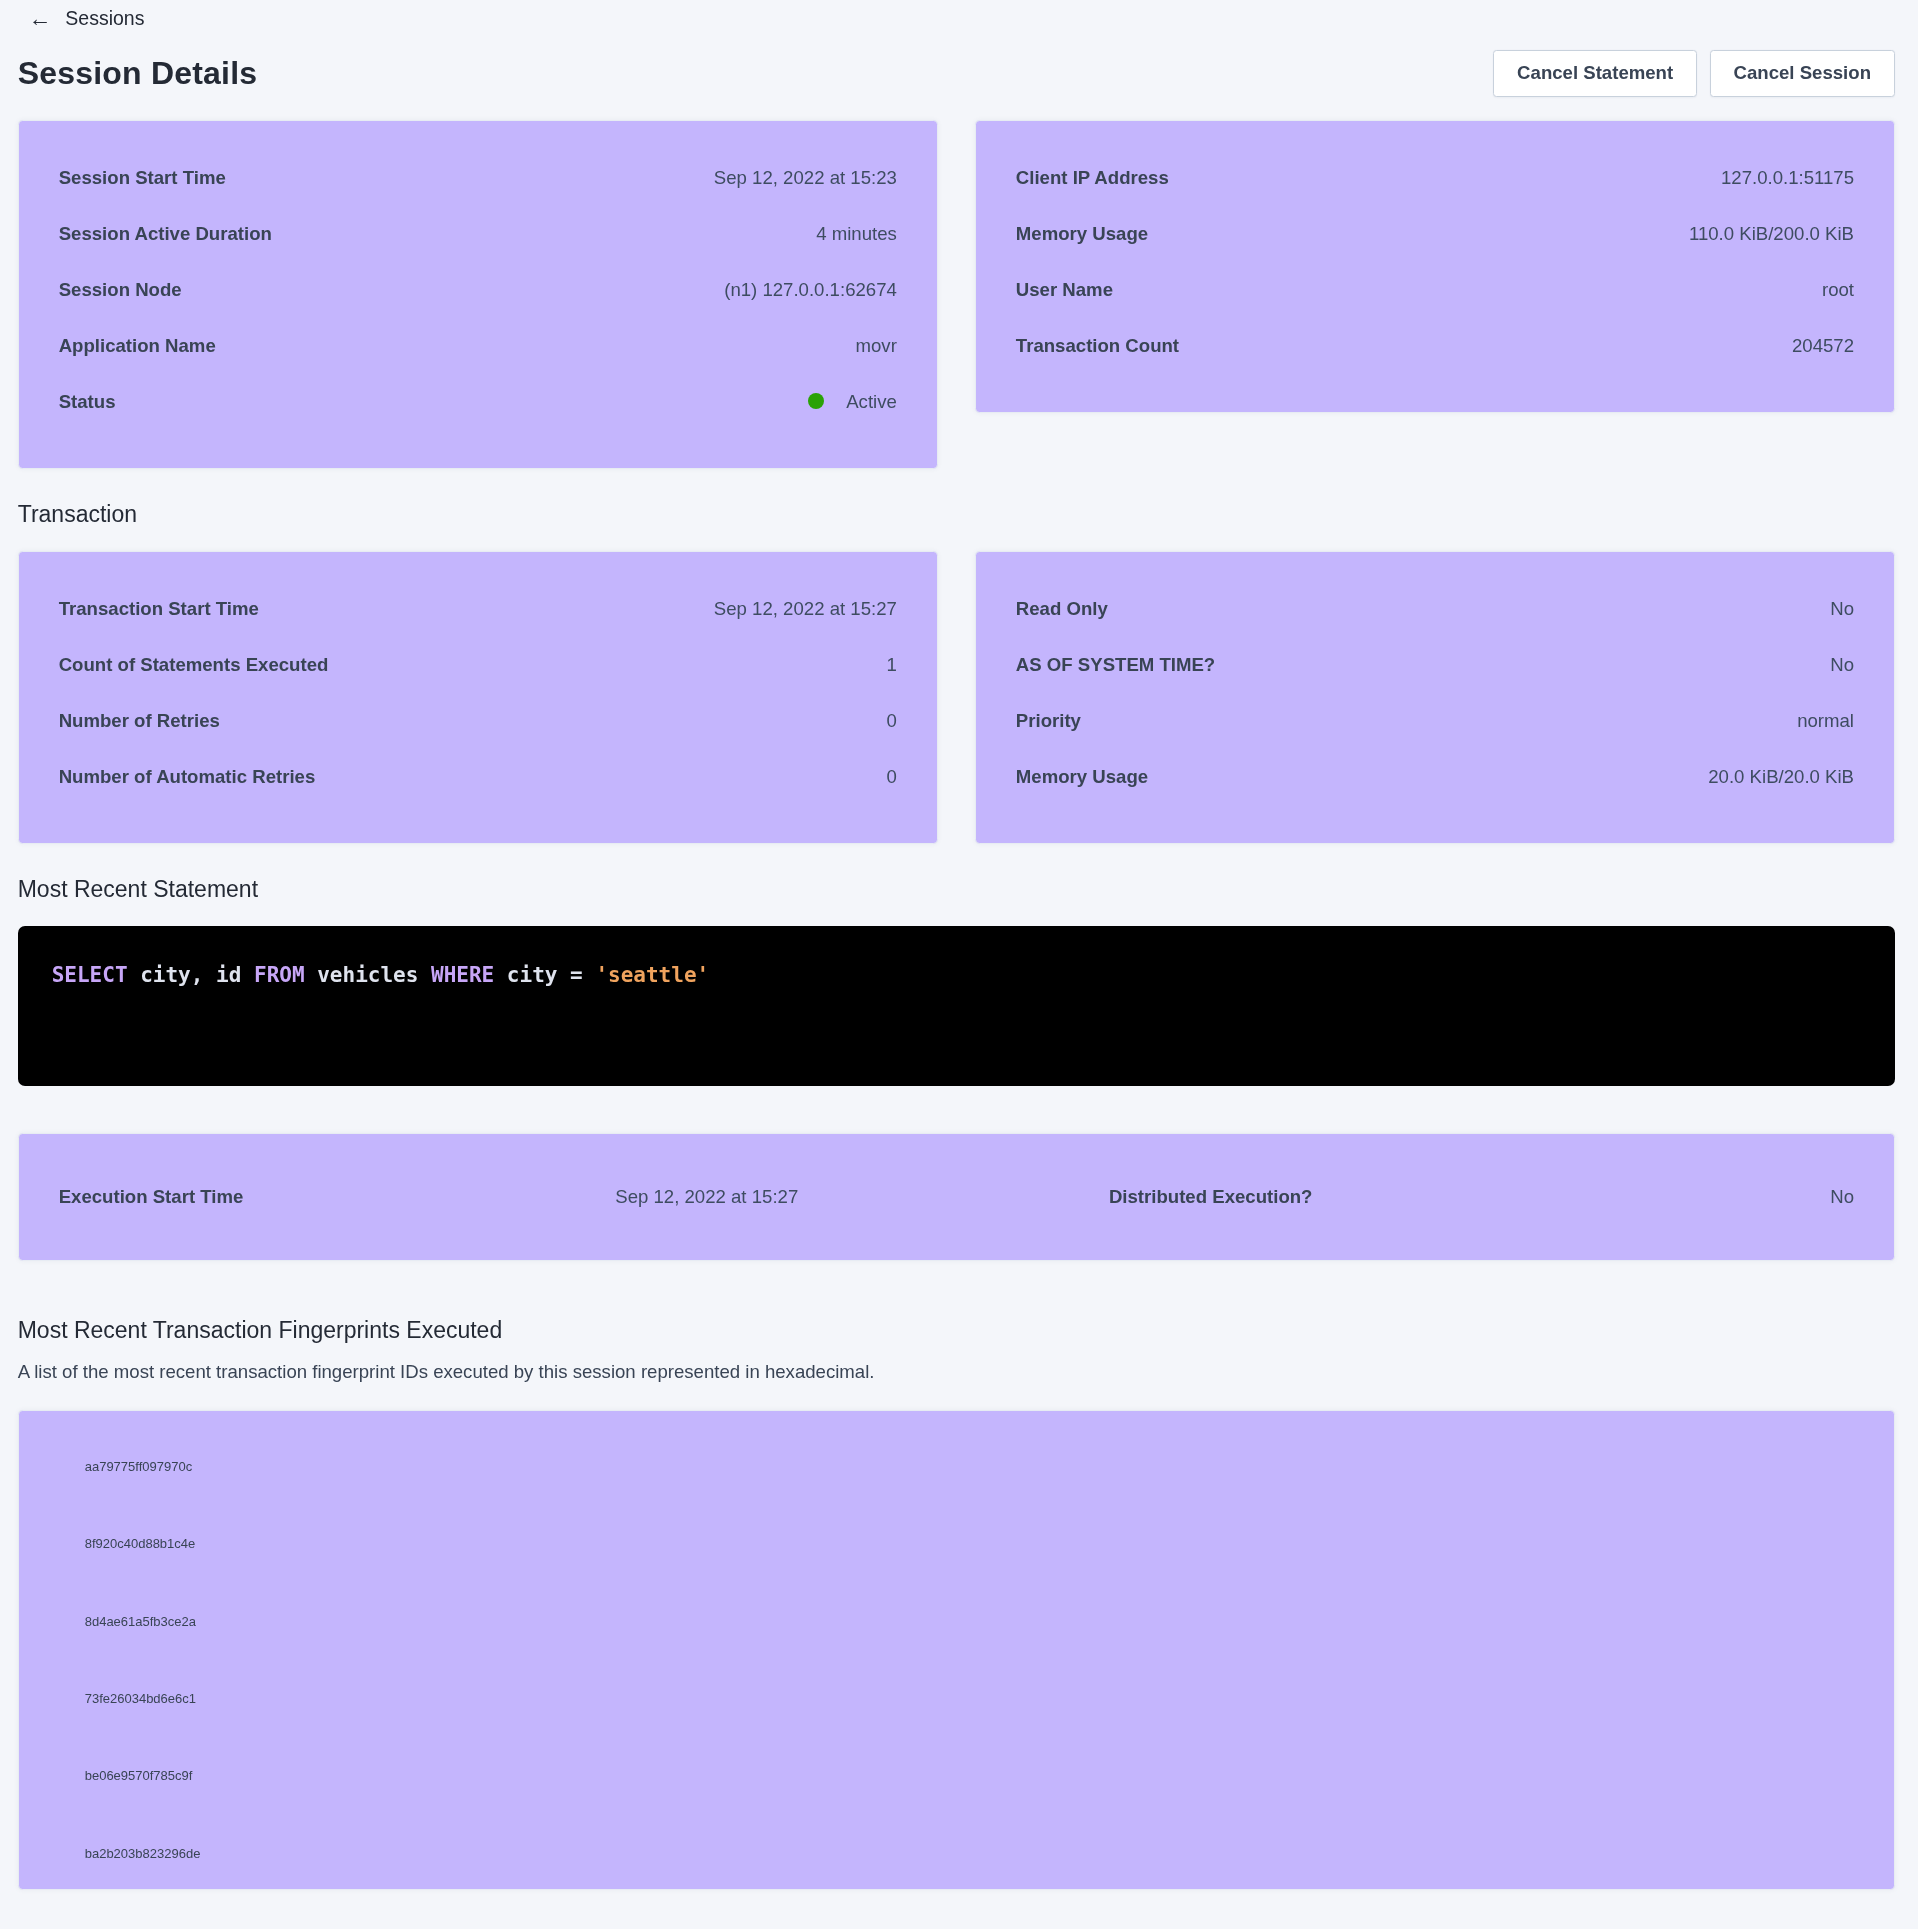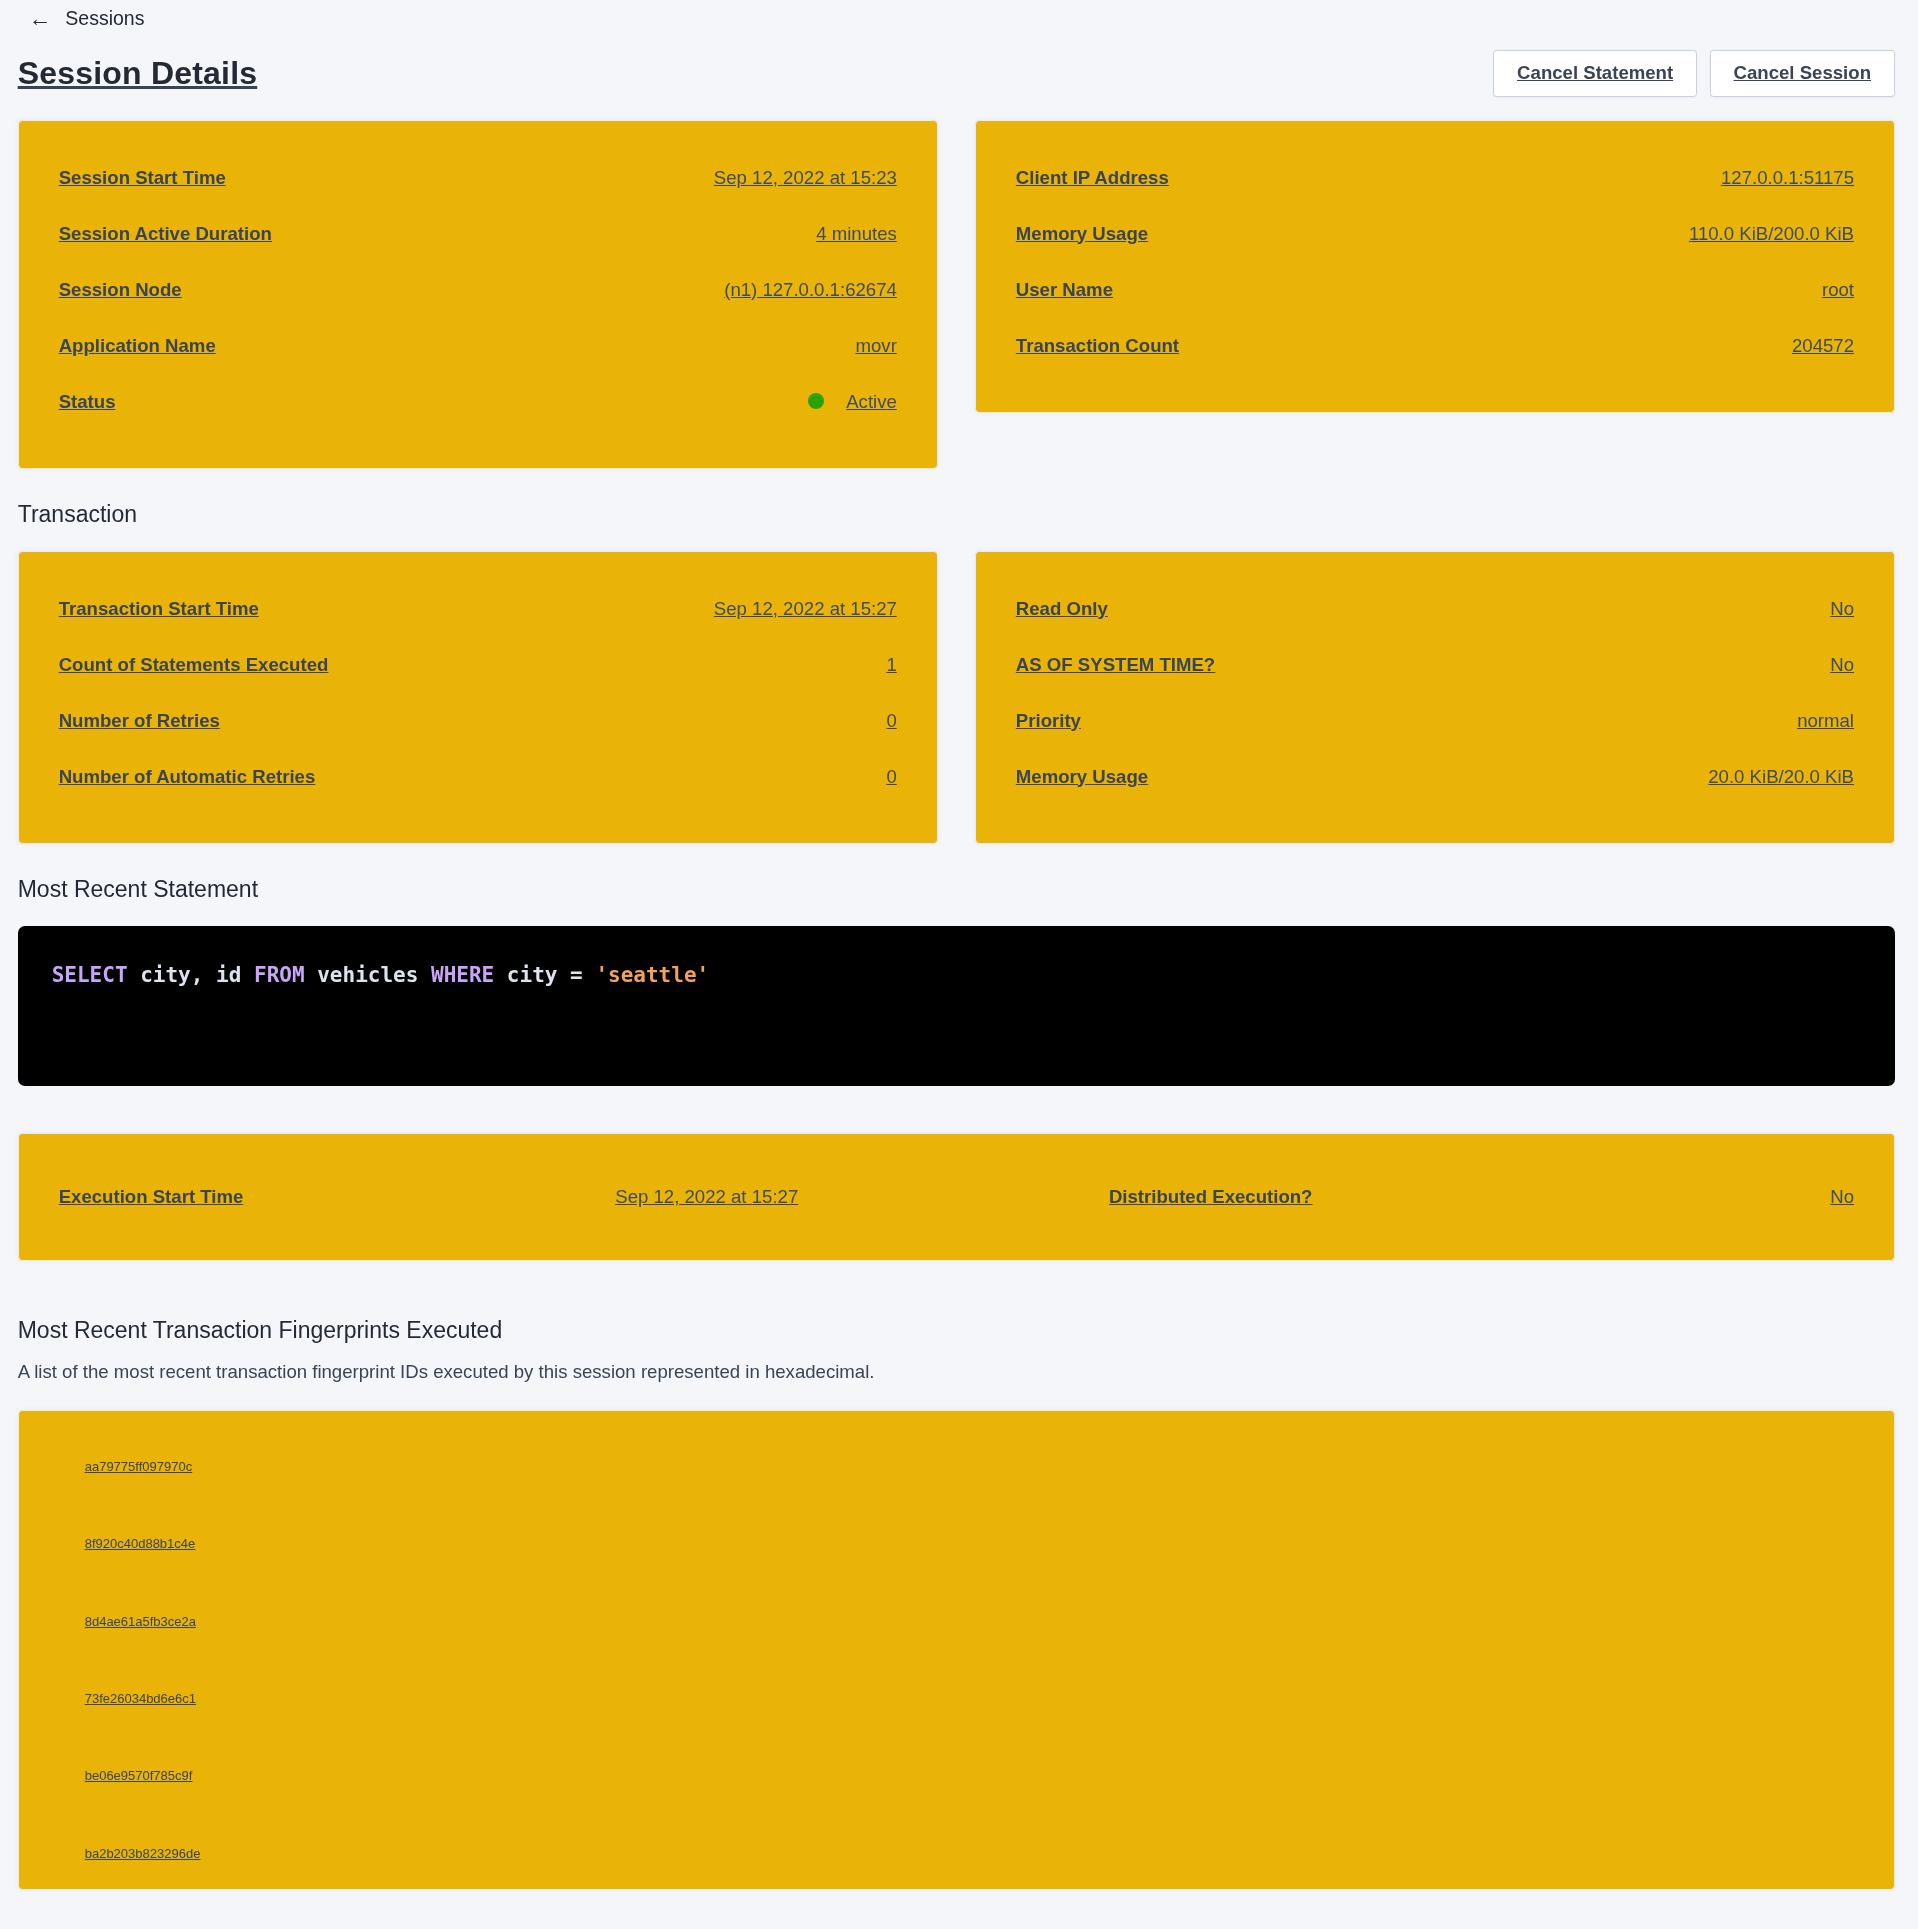--- a/index.html
+++ b/index.html
@@ -14,36 +14,35 @@
 
   
   .backlink {
     display:flex; align-items:center; gap:14px;
     padding:7px 0 0 10.6px; width:max-content; cursor:pointer;
     font-size:19.5px; color:#242a35;
   }
   .backlink .arrow { font-size:23px; line-height:19.5px; color:#242a35; }
 
   
-  .titlebar { display:flex; justify-content:space-between; align-items:center; margin-top:19.5px;text-decoration:underline; }
+  .titlebar { display:flex; justify-content:space-between; align-items:center; margin-top:19.5px; }
   .page-title { margin:0; font-size:32px; font-weight:700; color:#242a35; letter-spacing:0.2px; }
   .actions { display:flex; gap:12.4px; }
   .btn {
     background:#fff; border:0.9px solid #c8d1dc; border-radius:3.5px;
     font-family:inherit; font-size:18.6px; font-weight:700; color:#394455;
     padding:11.5px 23px; cursor:pointer;
     box-shadow:0 0.9px 1.8px rgba(46,64,96,.05);
   }
 
   
   .cards-row { display:flex; gap:37px; align-items:flex-start; margin-top:23px; }
   .card {
-    background:#eab308; border:0.9px solid #e7ecf3; border-radius:4.4px;
+    background:#c4b5fd; border:0.9px solid #e7ecf3; border-radius:4.4px;
     box-shadow:0 0 5.3px rgba(46,64,96,.06);
-    text-decoration:underline;
   }
   .half { flex:1 1 0; padding:46px 40px; }
   .h394 { height:349px; }
   .h331 { height:293px; }
   .h330 { height:293px; }
 
   .kv { display:flex; justify-content:space-between; align-items:center;
         font-size:18.6px; line-height:21px; margin-bottom:35px; }
   .kv:last-child { margin-bottom:0; }
   .kv .k { font-weight:700; color:#394455; }

